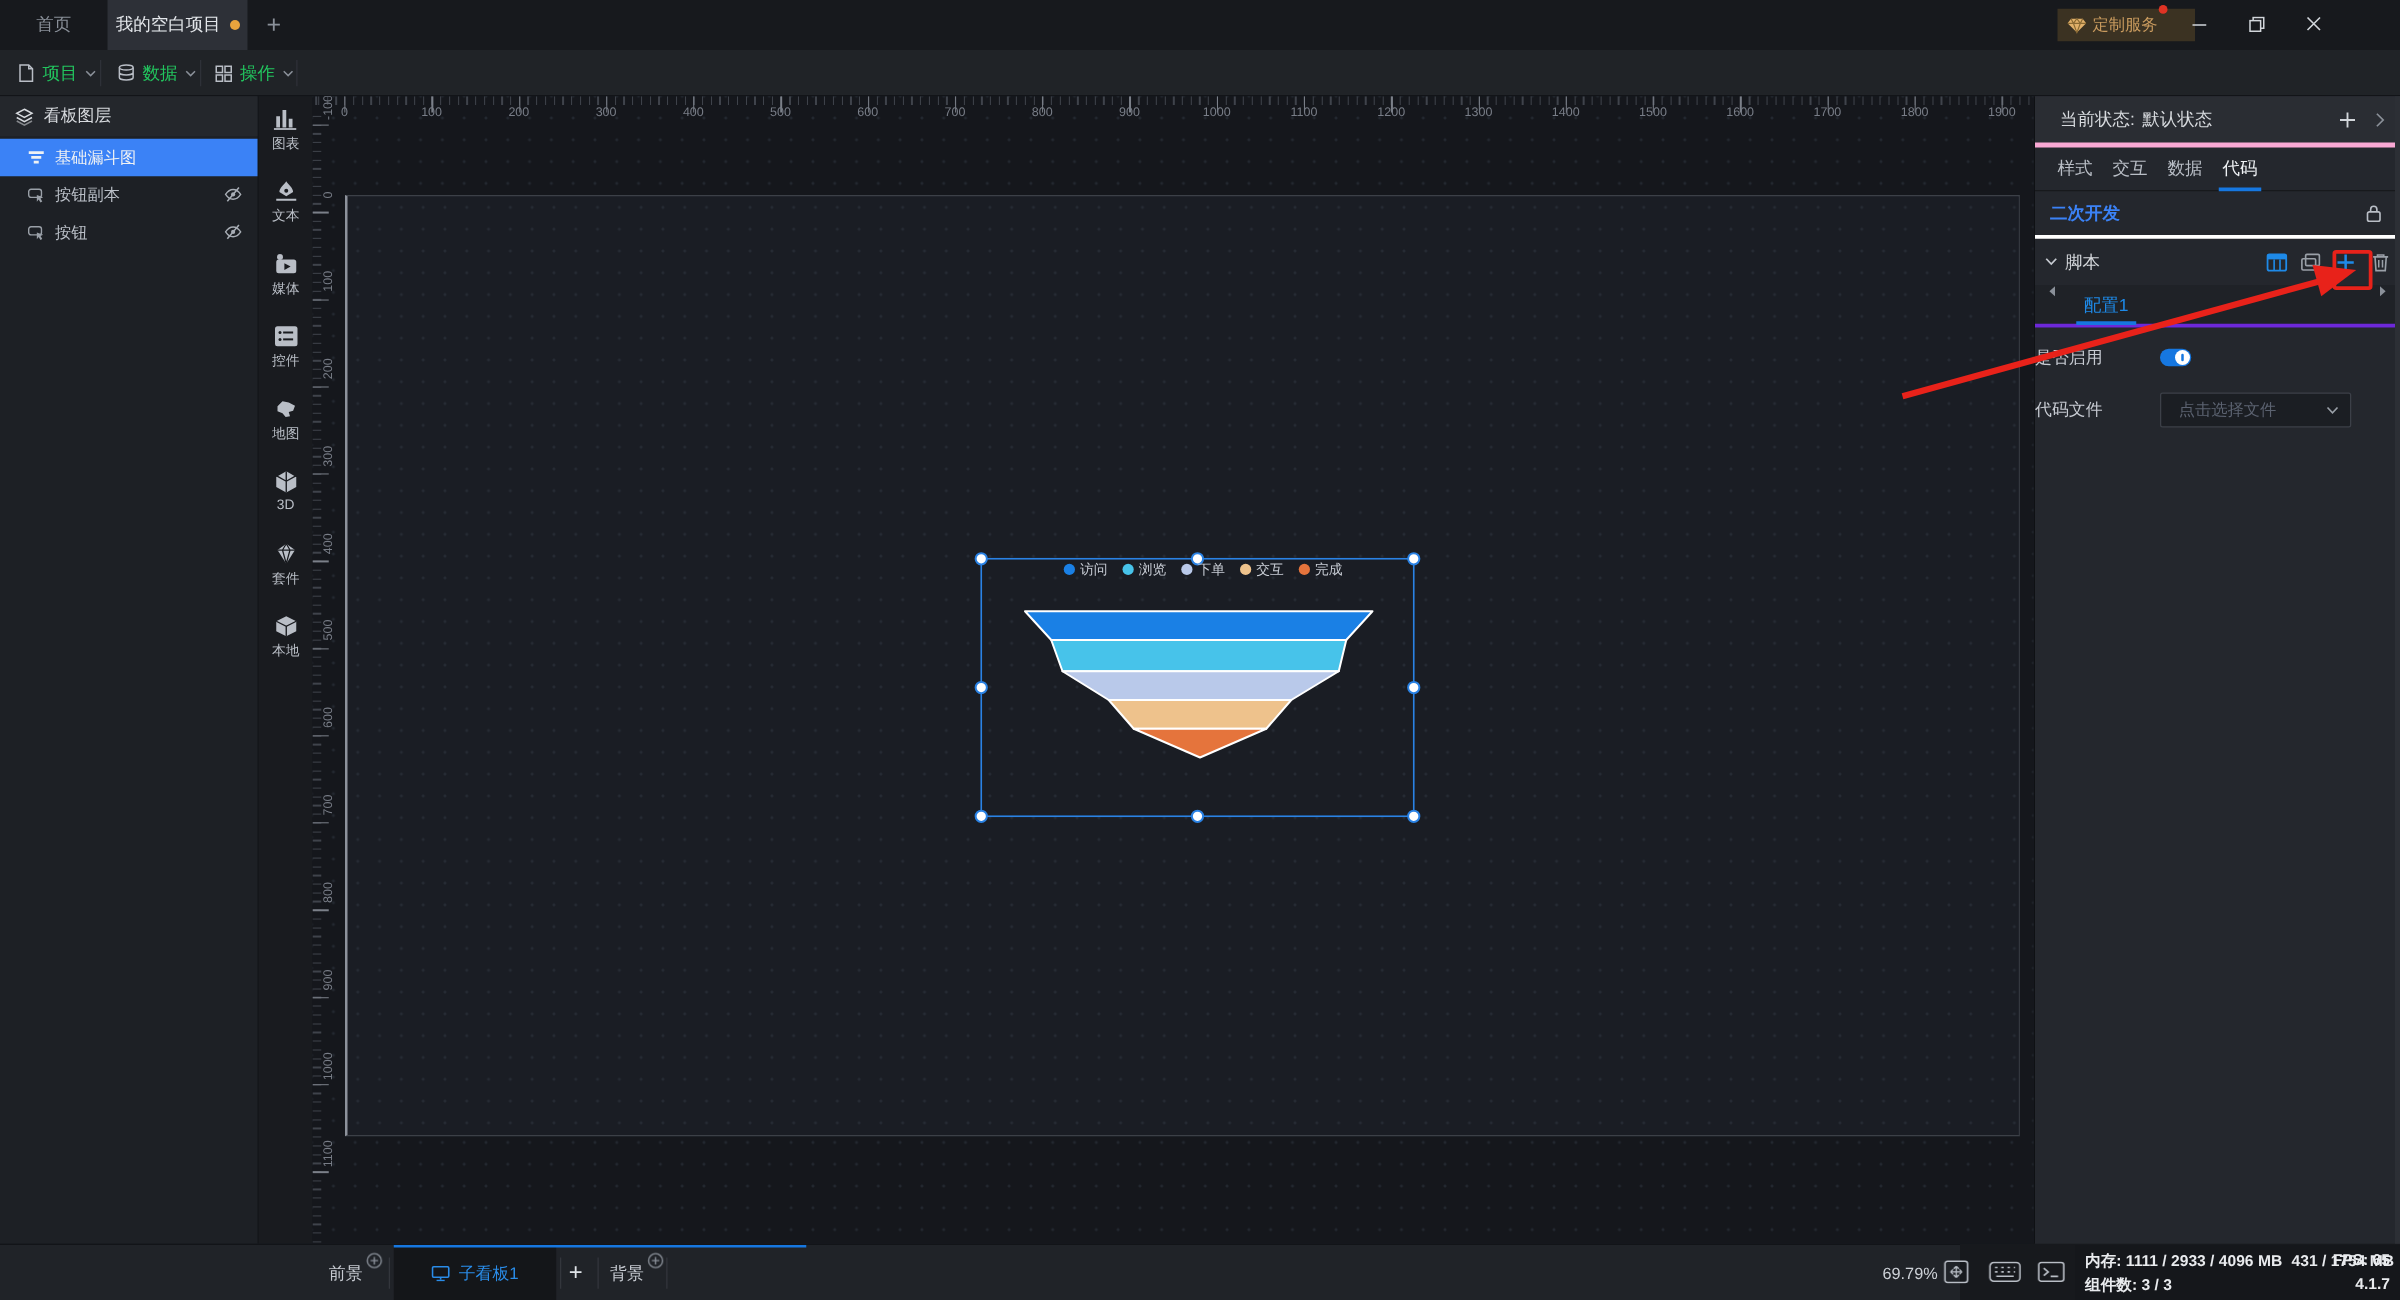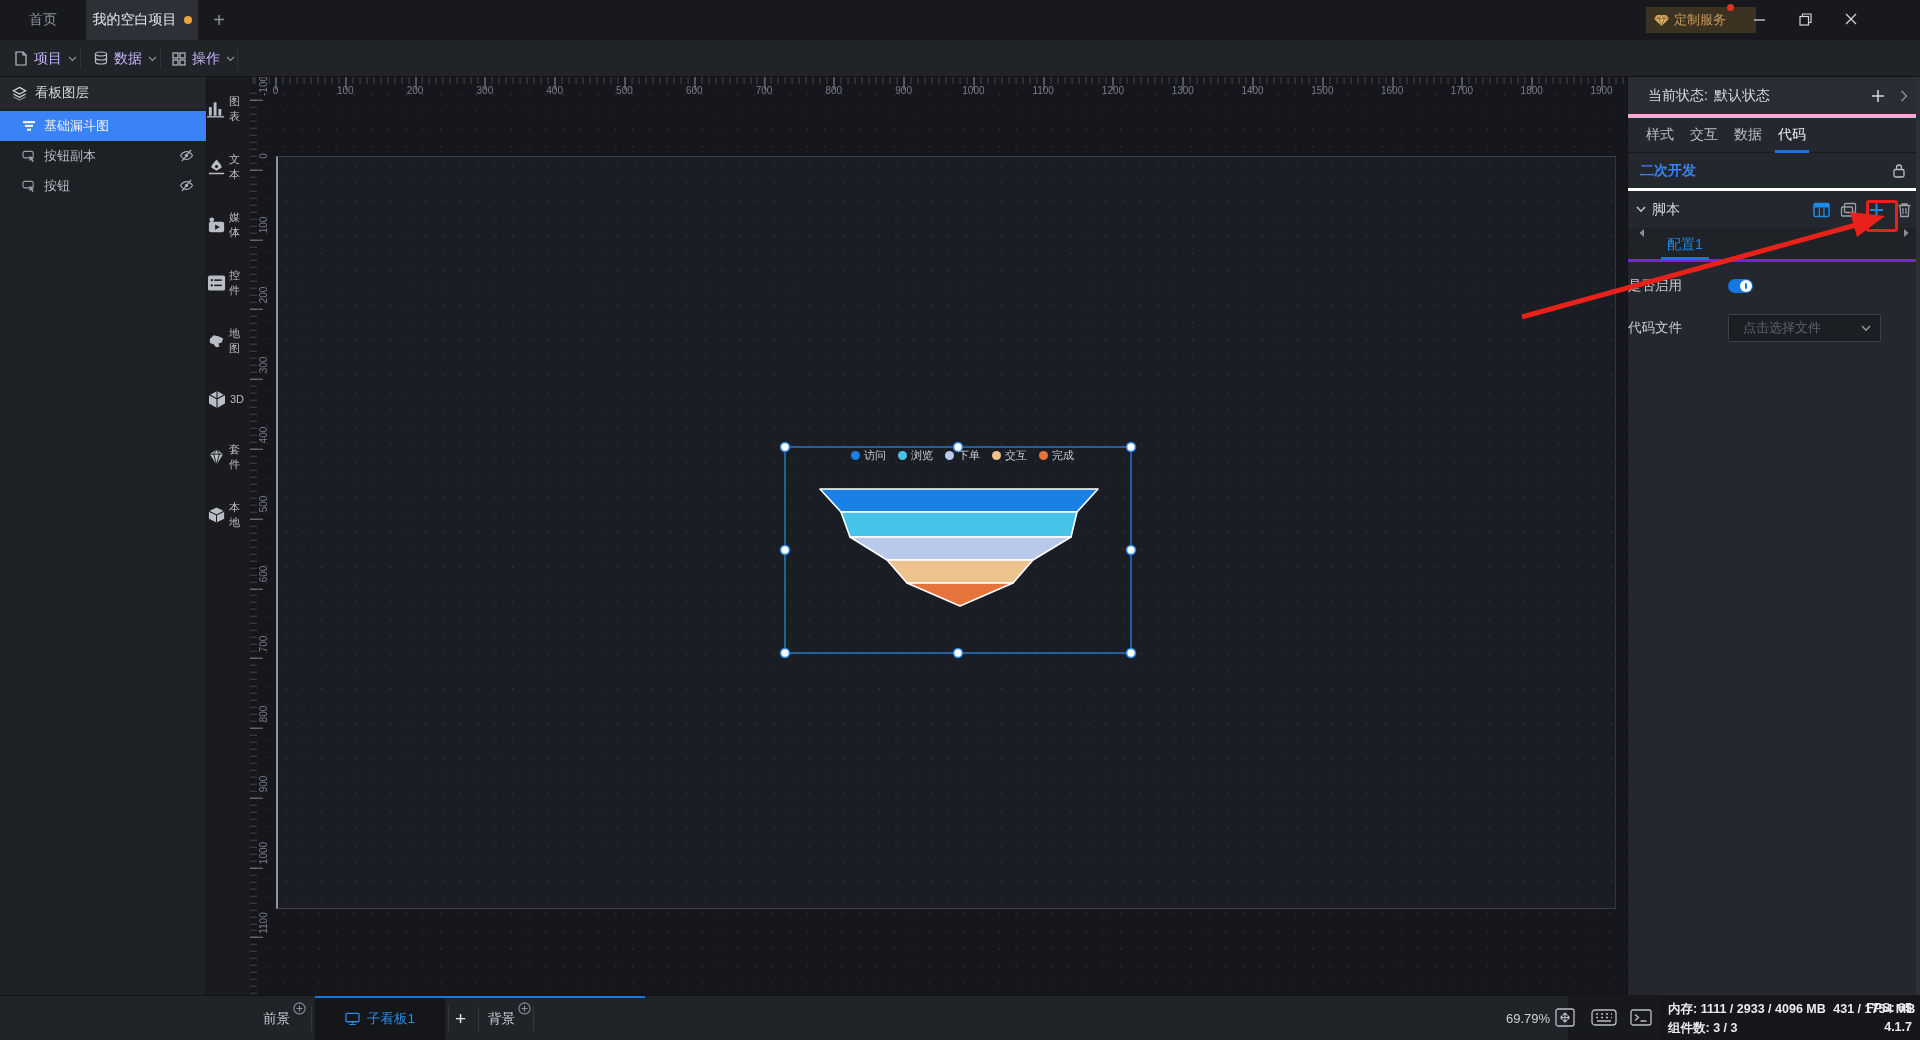--- a/index.html
+++ b/index.html
@@ -10,34 +10,34 @@
 .titlebar{position:absolute;left:0;top:0;width:1920px;height:40px;background:#17191d}
 .tab-home{position:absolute;left:0;top:0;width:86px;height:40px;display:flex;align-items:center;justify-content:center;color:#8a9099}
 .tab-active{position:absolute;left:86px;top:0;width:112px;height:40px;background:#2d3037;display:flex;align-items:center;justify-content:center;gap:7px;color:#e3e6ea}
 .dot-modified{width:8px;height:8px;border-radius:50%;background:#e8a33d}
 .tab-new{position:absolute;left:206px;top:8px;width:26px;height:24px;color:#8a9099;font-size:20px;display:flex;align-items:center;justify-content:center}
 .svc-pill{position:absolute;left:1646px;top:7px;width:110px;height:26px;background:#3b3222;border-radius:0;display:flex;align-items:center;gap:5px;padding:0 8px;color:#c89a5e;font-size:13px}
 .svc-dot{position:absolute;left:1727px;top:4px;width:7px;height:7px;border-radius:50%;background:#e03324}
 .win-btn{position:absolute;top:0;width:34px;height:38px;display:flex;align-items:center;justify-content:center;color:#d2d6db;font-size:15px}
 
 .menubar{position:absolute;left:0;top:40px;width:1920px;height:37px;background:#202327;border-bottom:1px solid #121418}
-.menu-item{position:absolute;top:0;height:37px;display:flex;align-items:center;gap:6px;color:#c4b5fd}
+.menu-item{position:absolute;top:0;height:37px;display:flex;align-items:center;gap:6px;color:#22c55e}
 .menu-sep{position:absolute;top:8px;width:1px;height:21px;background:#2e3138}
 .btn-publish{position:absolute;left:1725px;top:45px;width:64px;height:27px;background:#1677e0;border-radius:3px;color:#fff;display:flex;align-items:center;justify-content:center;gap:5px;font-size:13px}
 .btn-preview{position:absolute;left:1798px;top:45px;width:90px;height:27px;border:1px solid #3c4046;border-radius:3px;color:#cfd3d8;display:flex;align-items:center;justify-content:center;gap:6px;font-size:13px}
 .search-ic{position:absolute;left:1696px;top:50px}
 
 .leftpanel{position:absolute;left:0;top:77px;width:207px;height:918px;background:#1d2025;border-right:1px solid #121418}
 .lp-head{height:32px;display:flex;align-items:center;gap:8px;padding-left:12px;background:#24272c;color:#d7dade;font-size:13.5px}
 .lp-row{position:relative;height:30px;display:flex;align-items:center;gap:8px;padding-left:22px;color:#b9bec6;font-size:13px}
 .lp-row.sel{background:#3b82f6;color:#eef1f4}
 .lp-eye{position:absolute;right:12px;top:8px}
 
 .toolbox{position:absolute;left:207px;top:77px;width:43px;height:918px;background:#191b1f}
-.tb-item{position:absolute;left:0;width:43px;height:46px;display:flex;align-items:center;gap:3px;color:#b9bec6;font-size:11px}
+.tb-item{position:absolute;left:0;width:43px;height:46px;display:flex;flex-direction:column;align-items:center;gap:3px;color:#b9bec6;font-size:11px}
 
 .canvas{position:absolute;left:250px;top:77px;width:1377px;height:918px;background-color:#15171c;overflow:hidden;
  background-image:radial-gradient(#232830 1px,transparent 1.4px);background-size:17.45px 17.45px;background-position:8px 8.7px}
 .artboard{position:absolute;left:25.5px;top:78.5px;width:1340px;height:753.8px;background-color:#1a1d24;
  background-image:radial-gradient(#262b34 1px,transparent 1.4px);background-size:17.45px 17.45px;background-position:-0.5px 0.2px;
  border-top:1px solid #3c4047;border-bottom:1px solid #3c4047;border-right:1px solid #33373e;border-left:2px solid #8d929b}
 .h-ticks-min{position:absolute;left:0;top:0;width:100%;height:7px;background:repeating-linear-gradient(to right,#3f434b 0 1px,transparent 1px 6.979px);background-position-x:4.56px}
 .h-ticks-maj{position:absolute;left:0;top:0;width:100%;height:13px;background:repeating-linear-gradient(to right,#7b8089 0 1px,transparent 1px 69.79px);background-position-x:25.5px}
 .v-ticks-min{position:absolute;left:0;top:14px;width:7px;height:100%;background:repeating-linear-gradient(to bottom,#3f434b 0 1px,transparent 1px 6.979px);background-position-y:1.73px}
 .v-ticks-maj{position:absolute;left:0;top:14px;width:13px;height:100%;background:repeating-linear-gradient(to bottom,#7b8089 0 1px,transparent 1px 69.79px);background-position-y:8.7px}

